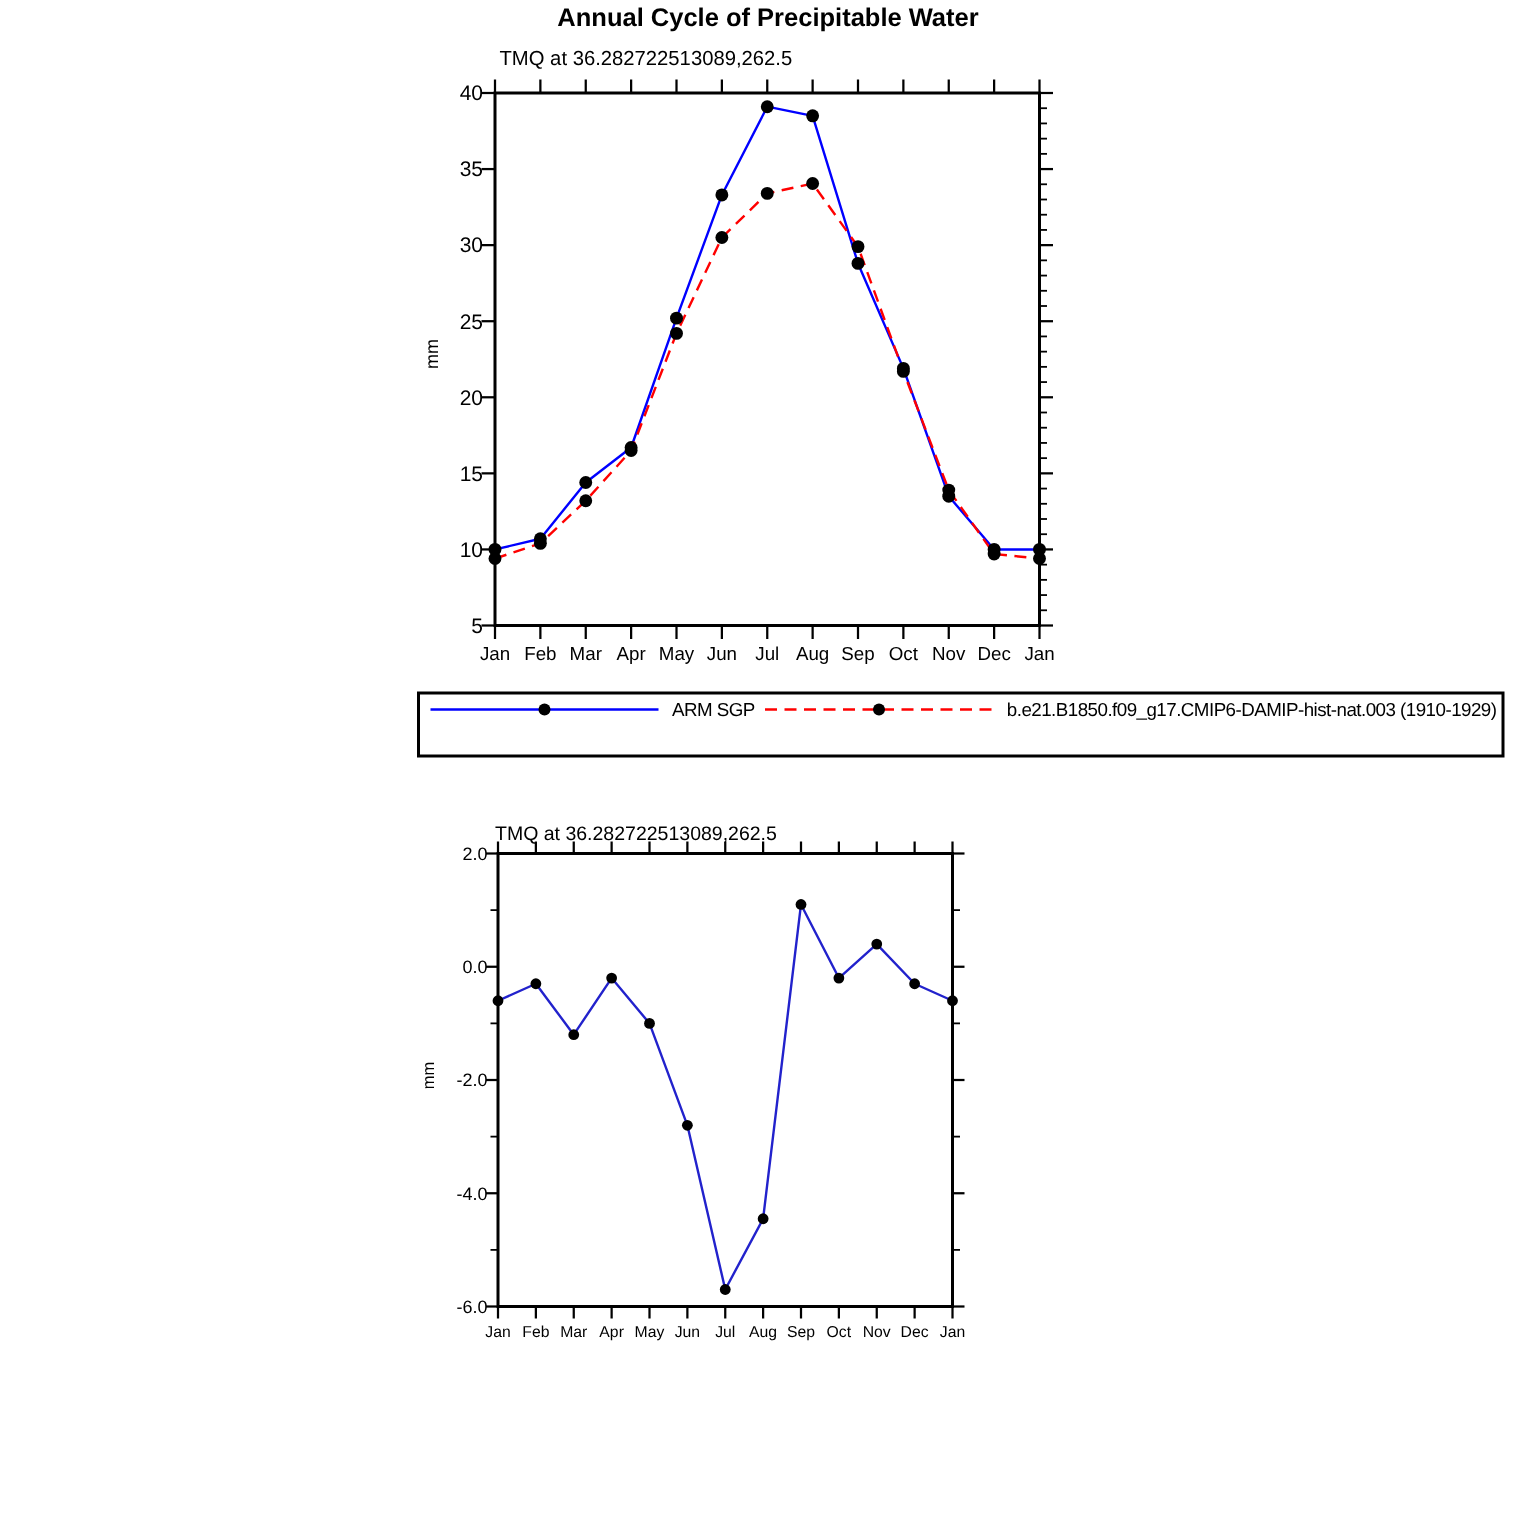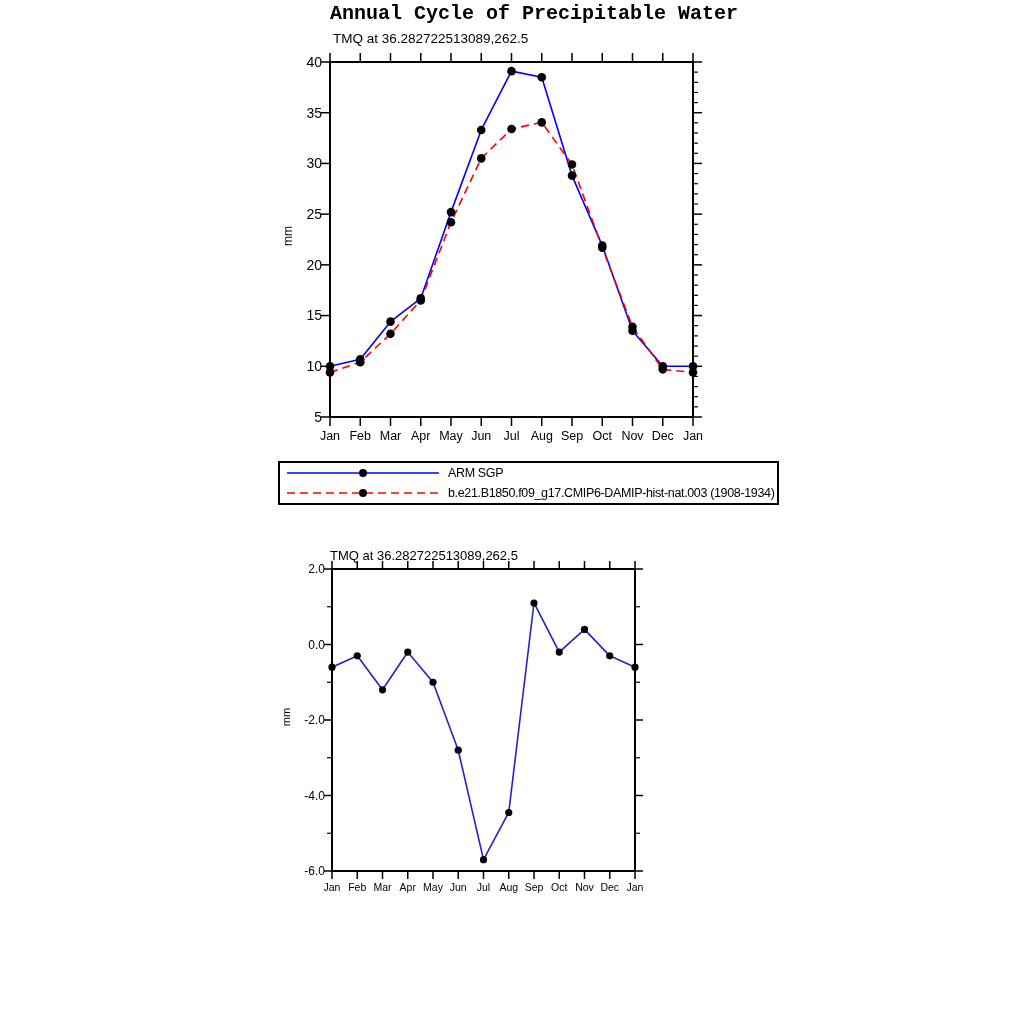--- a/index.html
+++ b/index.html
@@ -1,24 +1,24 @@
 <!DOCTYPE html>
 <html><head>
 <meta charset="utf-8">
 <style>
   html,body{margin:0;padding:0;background:#fff;}
   .canvas{position:relative;width:1024px;height:1024px;background:#ffffff;
           font-family:"Liberation Sans",sans-serif;color:#000;overflow:hidden;}
   #plot-svg{position:absolute;left:0;top:0;}
   .abs{position:absolute;white-space:nowrap;}
-  .c1-title{left:330px;top:2px;width:364px;text-align:left;font-size:20px;font-weight:bold;font-family:Liberation Mono, monospace;}
+  .c1-title{left:330px;top:2px;width:364px;text-align:center;font-size:17px;font-weight:bold;}
   .c1-sub{left:333px;top:31px;font-size:13.5px;}
   .c1-ylab{left:273px;top:229px;width:30px;text-align:center;font-size:12px;transform:rotate(-90deg);}
   .legend{left:278px;top:461px;min-width:474px;width:max-content;height:44px;
-          border:2px solid #000;box-sizing:border-box;display:flex;flex-direction:column;
+          border:2px solid #000;box-sizing:border-box;display:flex;flex-direction:row;
           justify-content:center;background:#fff;padding-right:3px;}
   .legend-row{display:flex;align-items:center;height:20px;}
   .legend-sample{width:158px;height:20px;flex:0 0 auto;margin-left:4px;}
   .legend-label{font-size:12.5px;letter-spacing:-0.35px;margin-left:6px;}
   .c2-title{left:228px;top:521px;width:512px;text-align:center;font-size:13.5px;font-weight:bold;}
   .c2-sub{left:330px;top:548px;font-size:13px;}
   .c2-ylab{left:271px;top:711px;width:30px;text-align:center;font-size:11px;transform:rotate(-90deg);}
 </style>
 </head>
 <body>
@@ -239,20 +239,20 @@
           <line x1="3" y1="10" x2="155" y2="10" stroke="#0000ff" stroke-width="1.6"></line>
           <circle cx="79" cy="10" r="4" fill="#000000"></circle>
         </svg>
       <span class="legend-label">ARM SGP</span>
     </div>
     <div class="legend-row">
       <svg class="legend-sample" width="158" height="20">
           <line x1="3" y1="10" x2="155" y2="10" stroke="#ff0000" stroke-width="1.6" stroke-dasharray="8,5"></line>
           <circle cx="79" cy="10" r="4" fill="#000000"></circle>
         </svg>
-      <span class="legend-label">b.e21.B1850.f09_g17.CMIP6-DAMIP-hist-nat.003 (1908-1934)</span>
+      <span class="legend-label">b.e21.B1850.f09_g17.CMIP6-DAMIP-hist-nat.003 (1910-1929)</span>
     </div>
   </div>
 
   <div class="abs c2-sub">TMQ at 36.282722513089,262.5</div>
   <div class="abs c2-ylab">mm</div>
 
 </div>
 
 </body></html>

